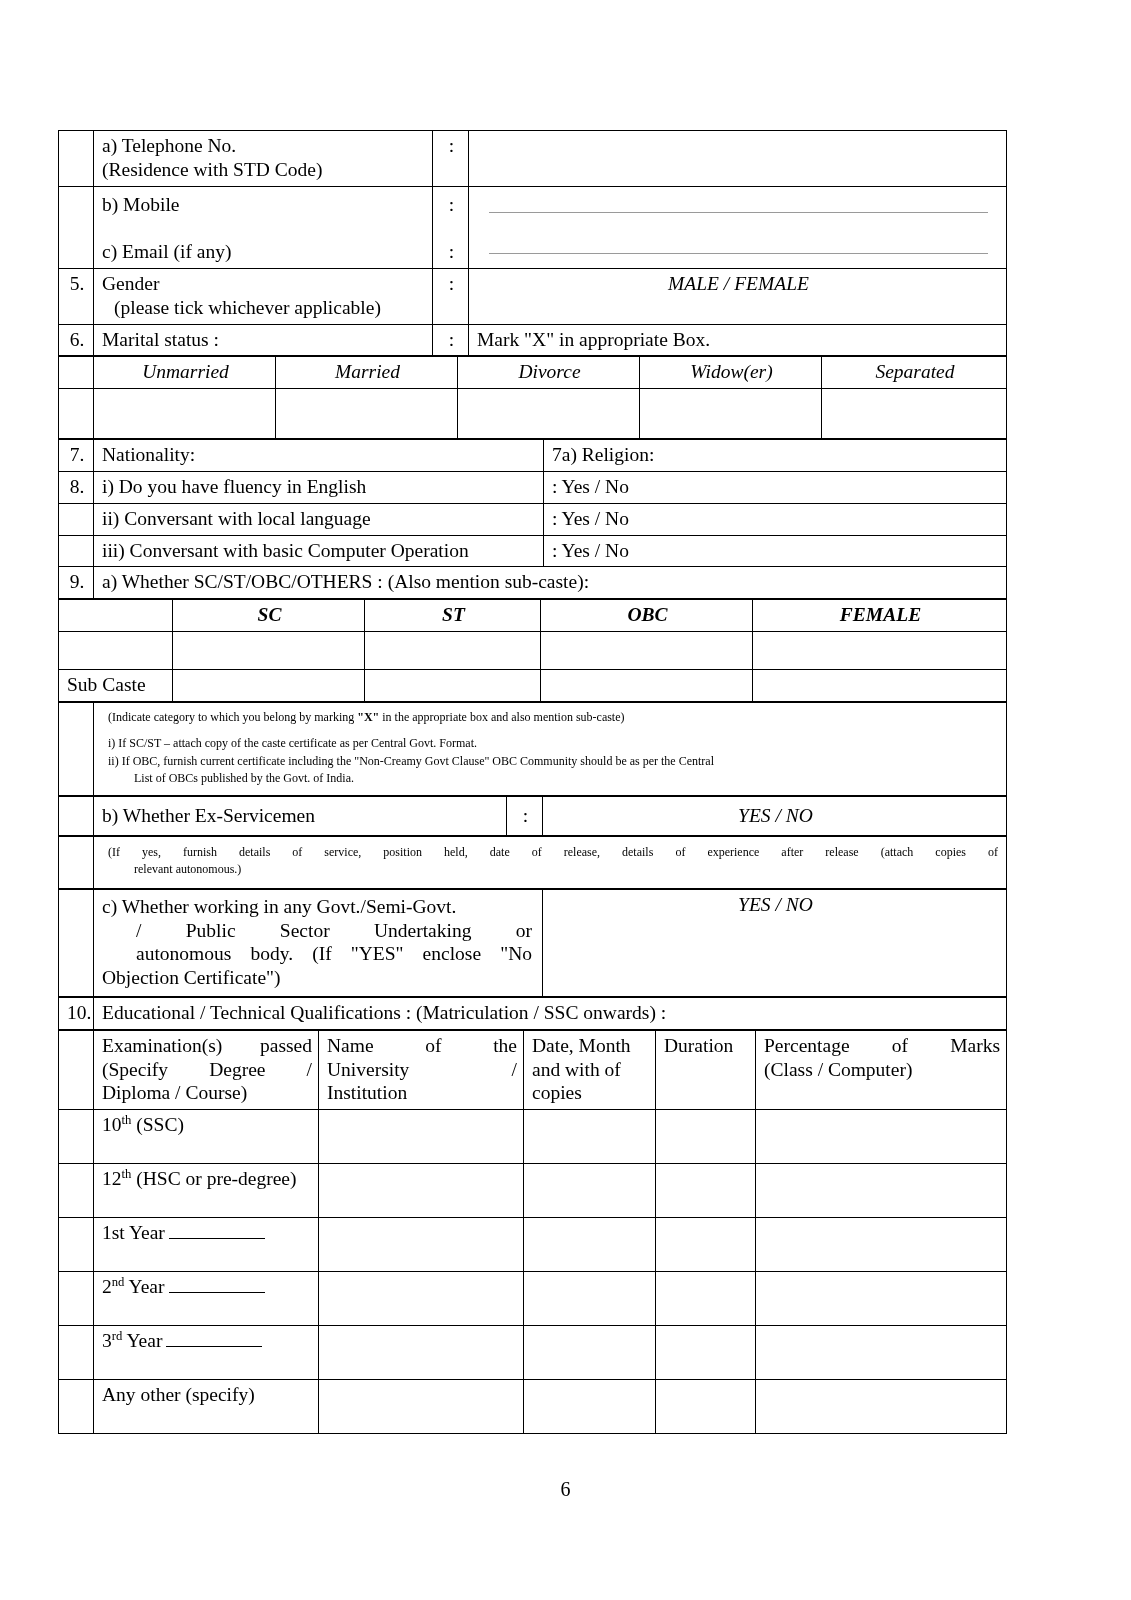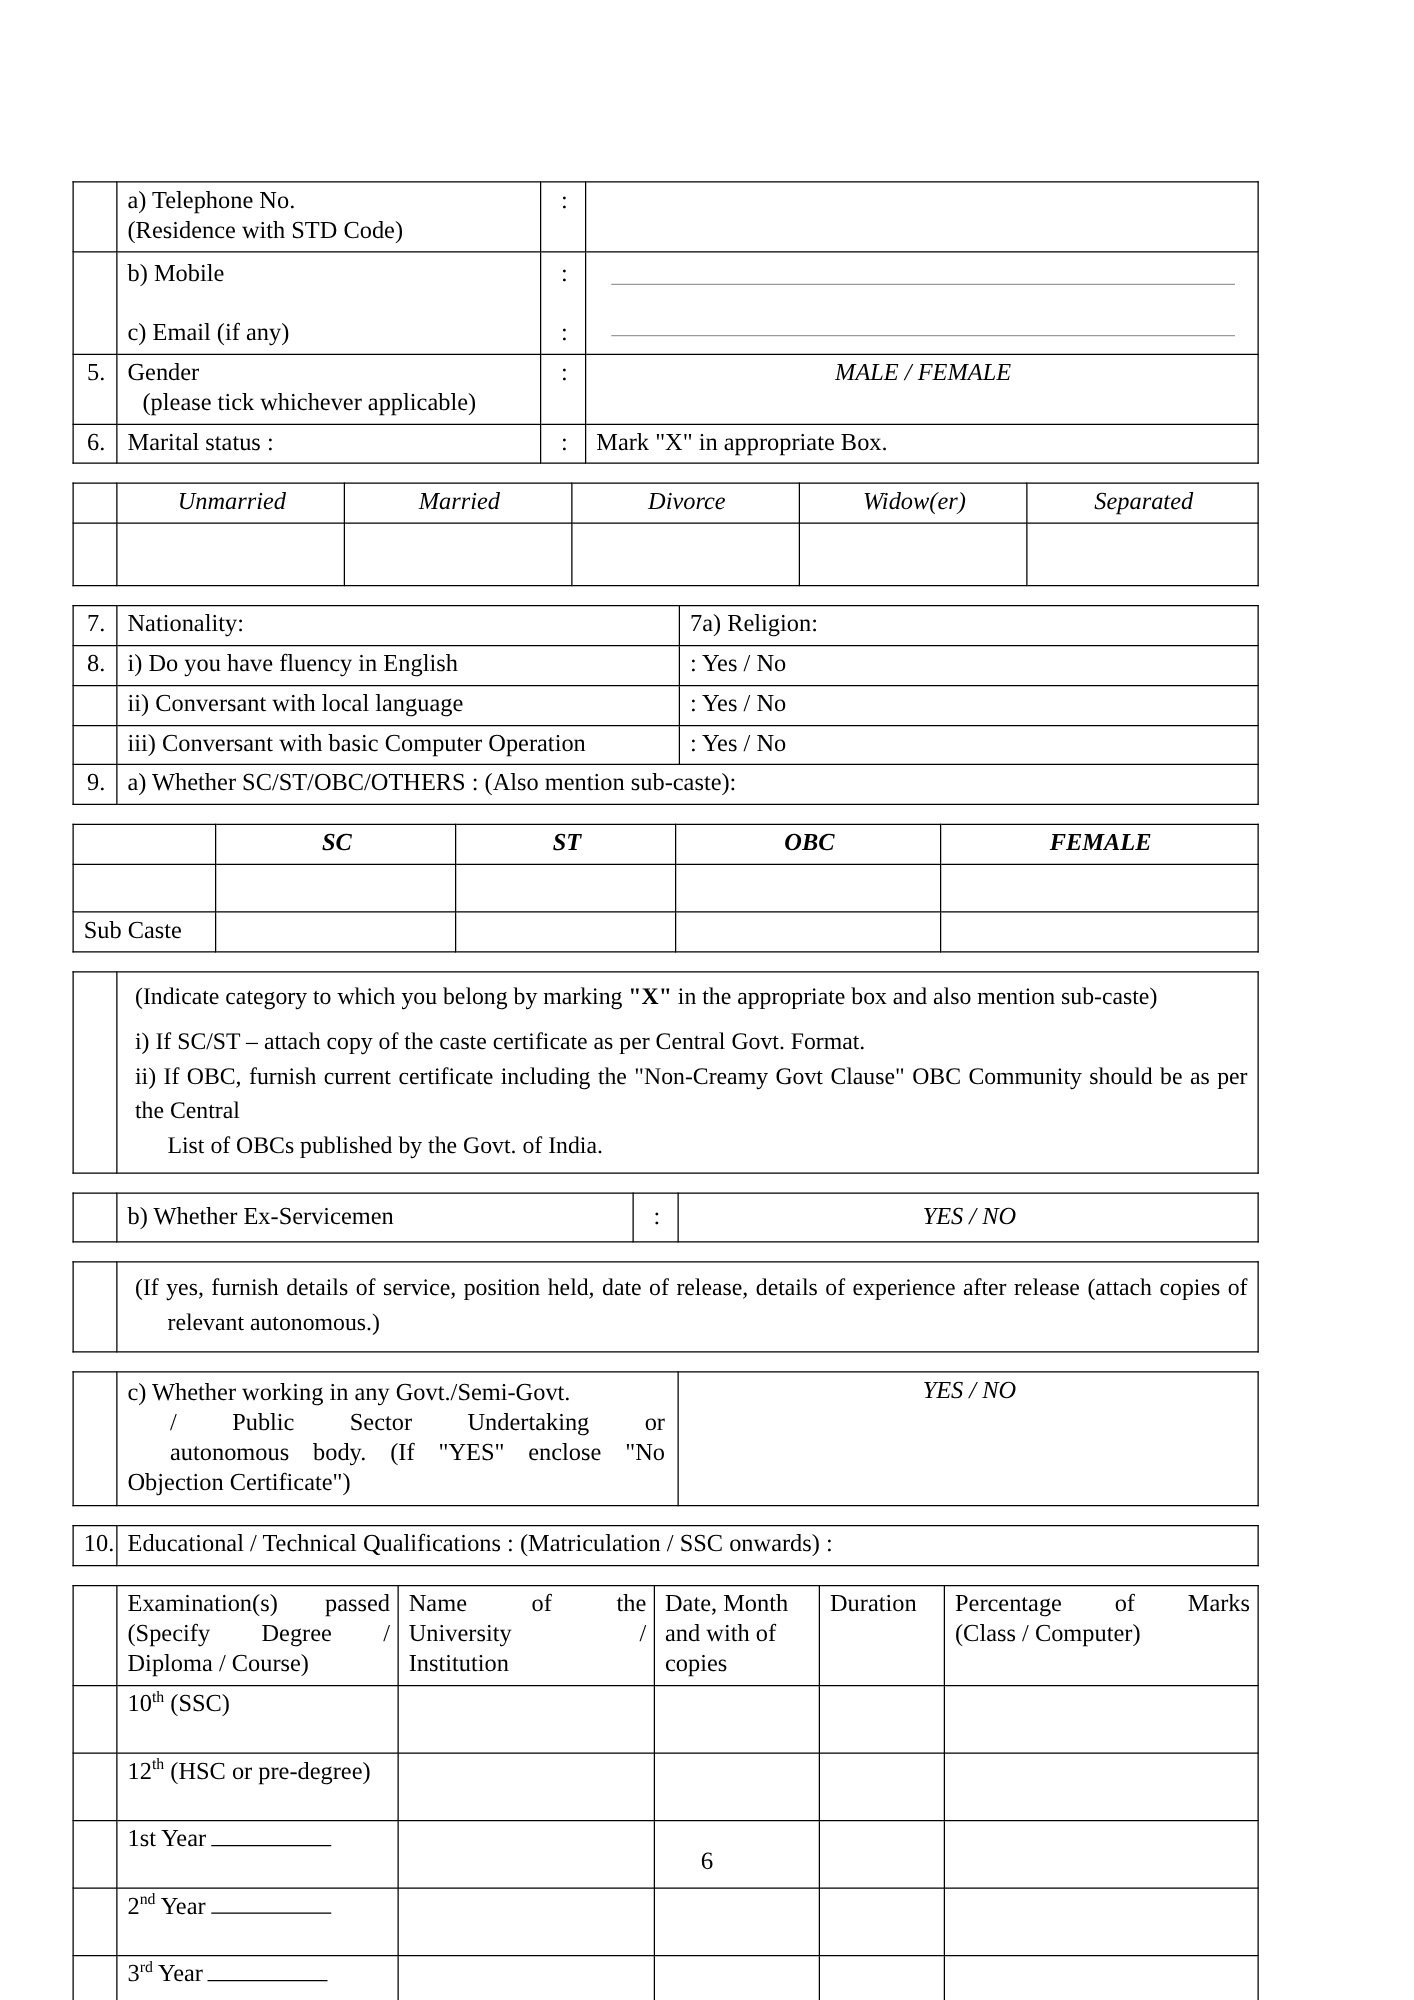--- a/index.html
+++ b/index.html
@@ -20,35 +20,34 @@
     left: 58px;
     top: 130px;
     width: 948px;
   }
   table.form {
     border-collapse: collapse;
     table-layout: fixed;
     width: 948px;
     font-size: 19.5px;
     line-height: 1.22;
-    margin-top: 15px;
   }
   table.form td {
     border: 1.4px solid #000;
     padding: 3px 6px 4px 8px;
     vertical-align: top;
   }
   .numcol { width: 35px; text-align: center; padding-left: 2px; padding-right: 2px; }
   .coloncol { width: 36px; text-align: center; padding-left: 0; padding-right: 0; }
   .nopad { padding: 0; }
   .center { text-align: center; font-style: italic; }
   .vmid { vertical-align: middle; }
   .just { text-align: justify; text-align-last: justify; }
   .justn { text-align: justify; }
-  .small { font-size: 19px; line-height: 1.45; }
+  .small { font-size: 12px; line-height: 1.45; }
   .bold { font-weight: bold; }
   sup { font-size: 0.65em; vertical-align: super; line-height: 0; }
   .rule {
     border-bottom: 1.5px solid #9a9a9a;
     height: 0;
     margin: 22px 12px 0 12px;
   }
   .rule2 {
     border-bottom: 1.5px solid #9a9a9a;
     height: 0;

